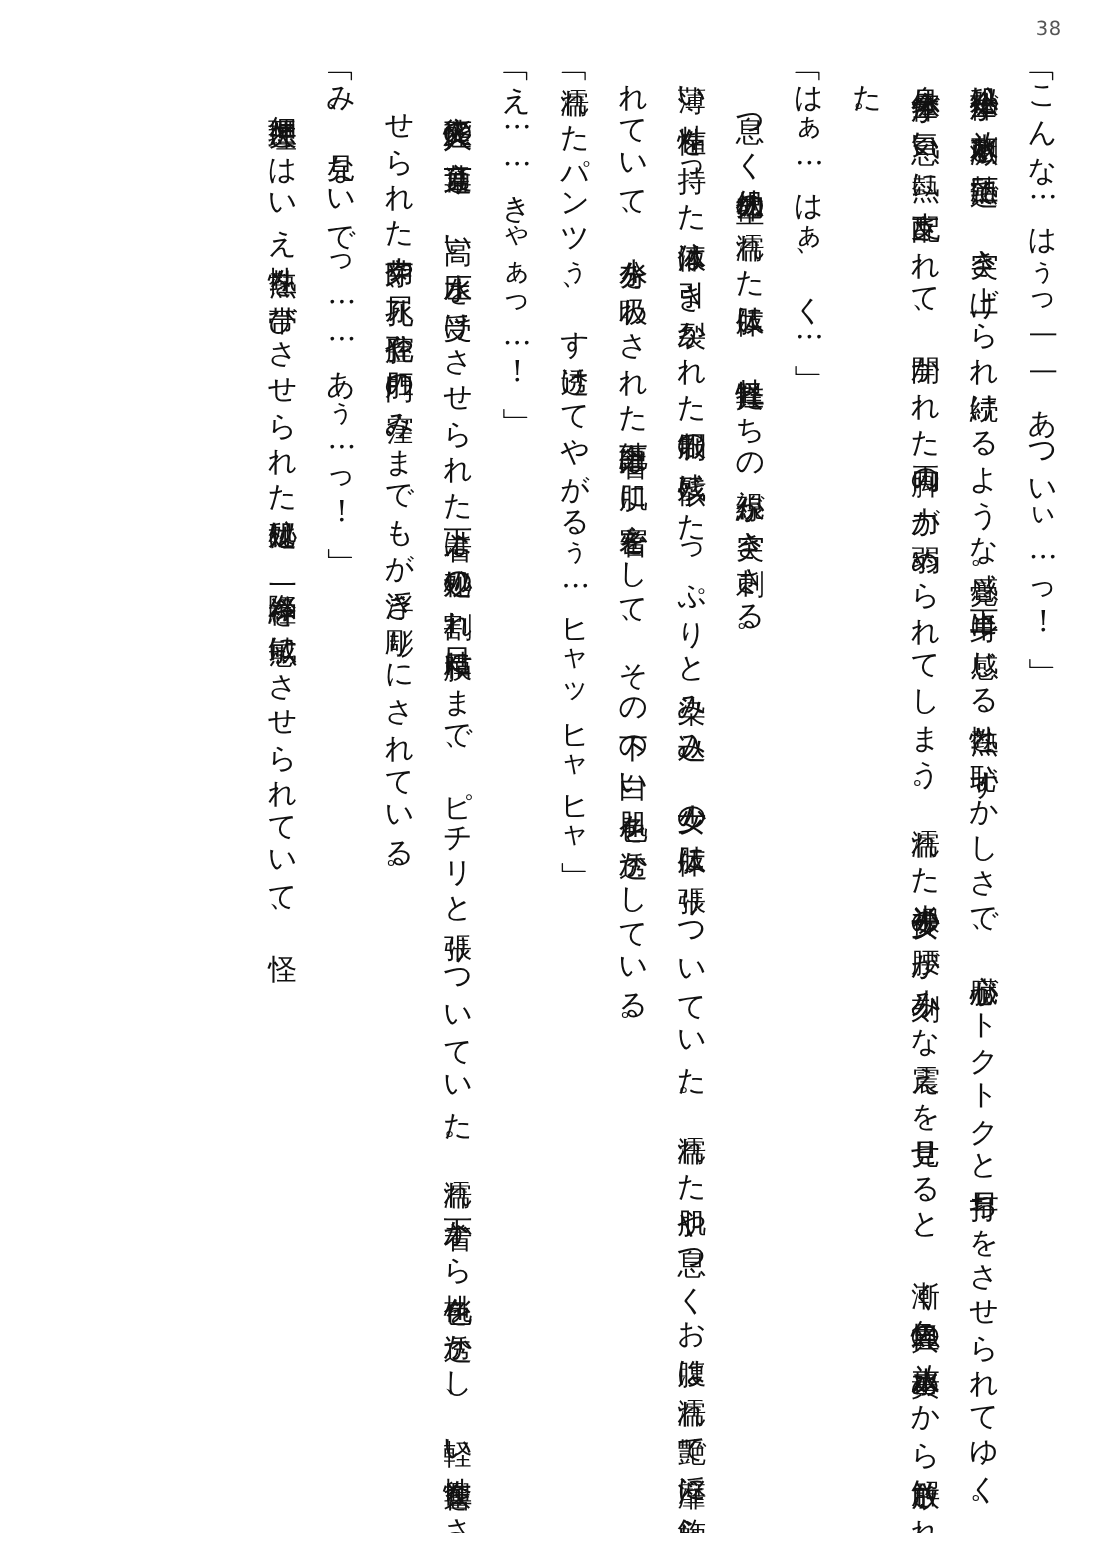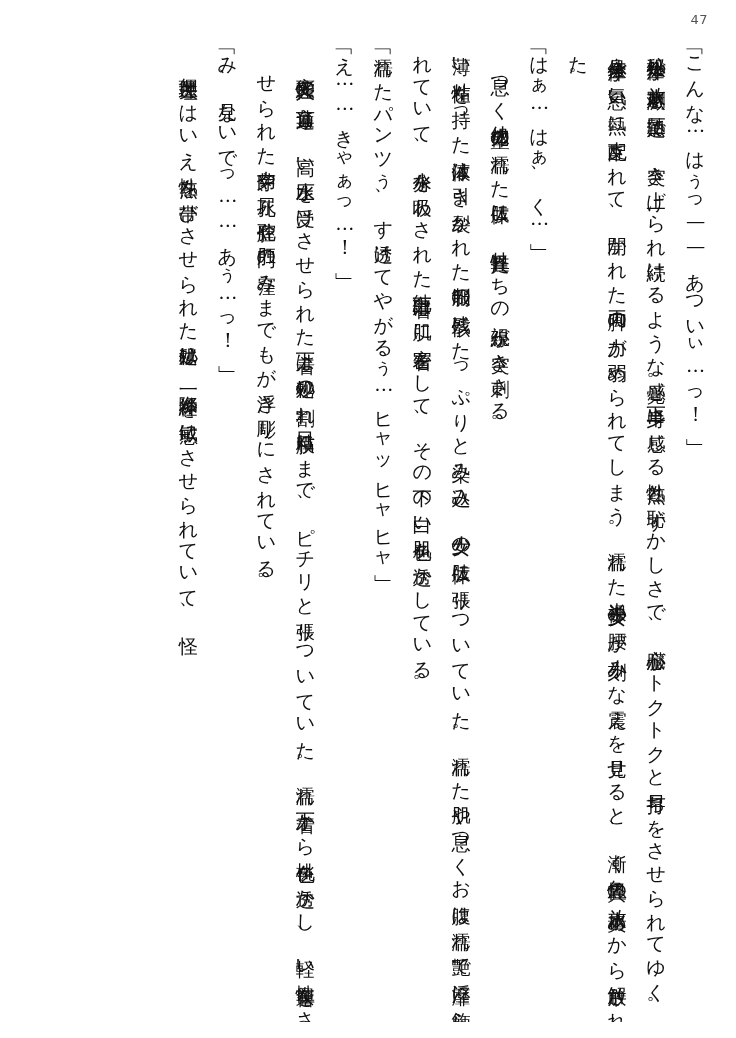--- a/index.html
+++ b/index.html
@@ -52,21 +52,21 @@
   }
   #text-body p.indent {
     padding-top: 20px;
   }
 </style>
 </head>
 <body>
 
 <div id="page">
 
-  <div id="page-number">47</div>
+  <div id="page-number">38</div>
 
   <div id="text-body">
     <p>「こんな…はぅっ——あついぃ…っ!」</p>
     <p>秘処全体が放水刺激と熱圧迫で、突き上げられ続けるような感覚。下半身に感じる性熱と恥ずかしさで、心臓がトクトクと早打ちをさせられてゆく。</p>
     <p>身体全体が気怠い熱に支配されて、開かれた両脚の力が弱められてしまう。濡れた半裸少女の腰が小刻みな震えを見せると、漸く魚怪異の放水責めから解放された。</p>
     <p>「はぁ…はぁ、く…」</p>
     <p class="indent">息つく幼児体型の濡れた肢体に、牡怪異たちの視線が突き刺さる。</p>
     <p>薄い粘性を持った液体は引き裂かれた制服の残骸にたっぷりと染み込み、少女の肢体に張りついていた。濡れた肌や息つくお腹は濡れ艶で淫靡に飾られていて、水分を吸わされた純白下着は肌に密着をして、その下の白い肌色を透かしている。</p>
     <p>「濡れたパンツぅ、す透けてやがるぅ…ヒャッヒャヒャ」</p>
     <p>「え……きゃぁっ…!」</p>

